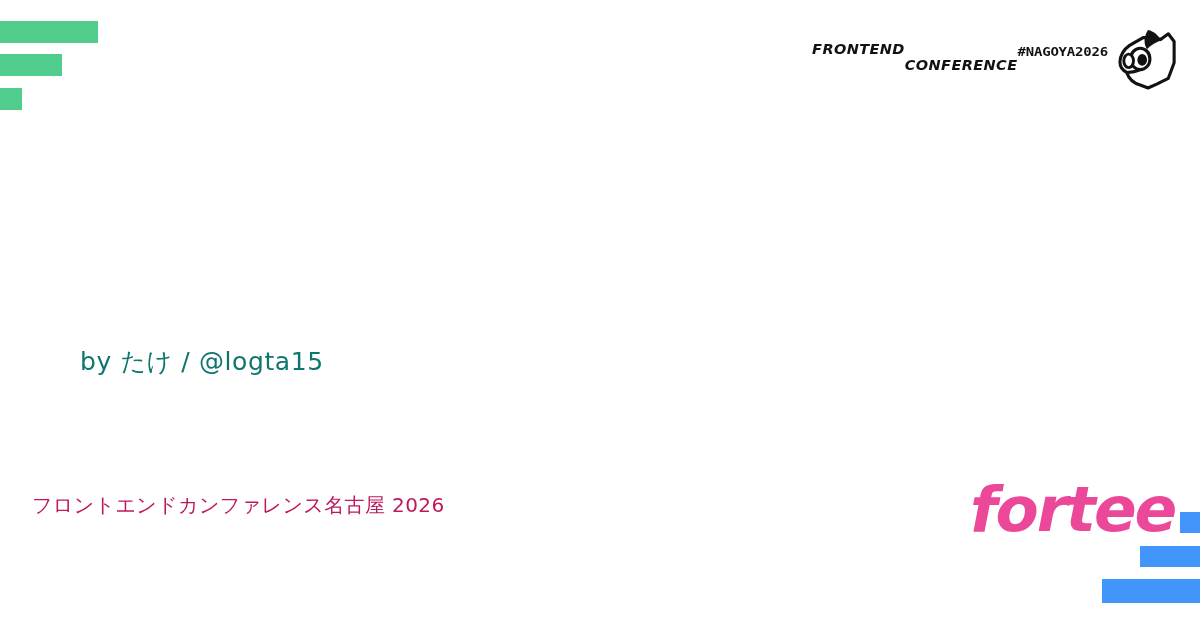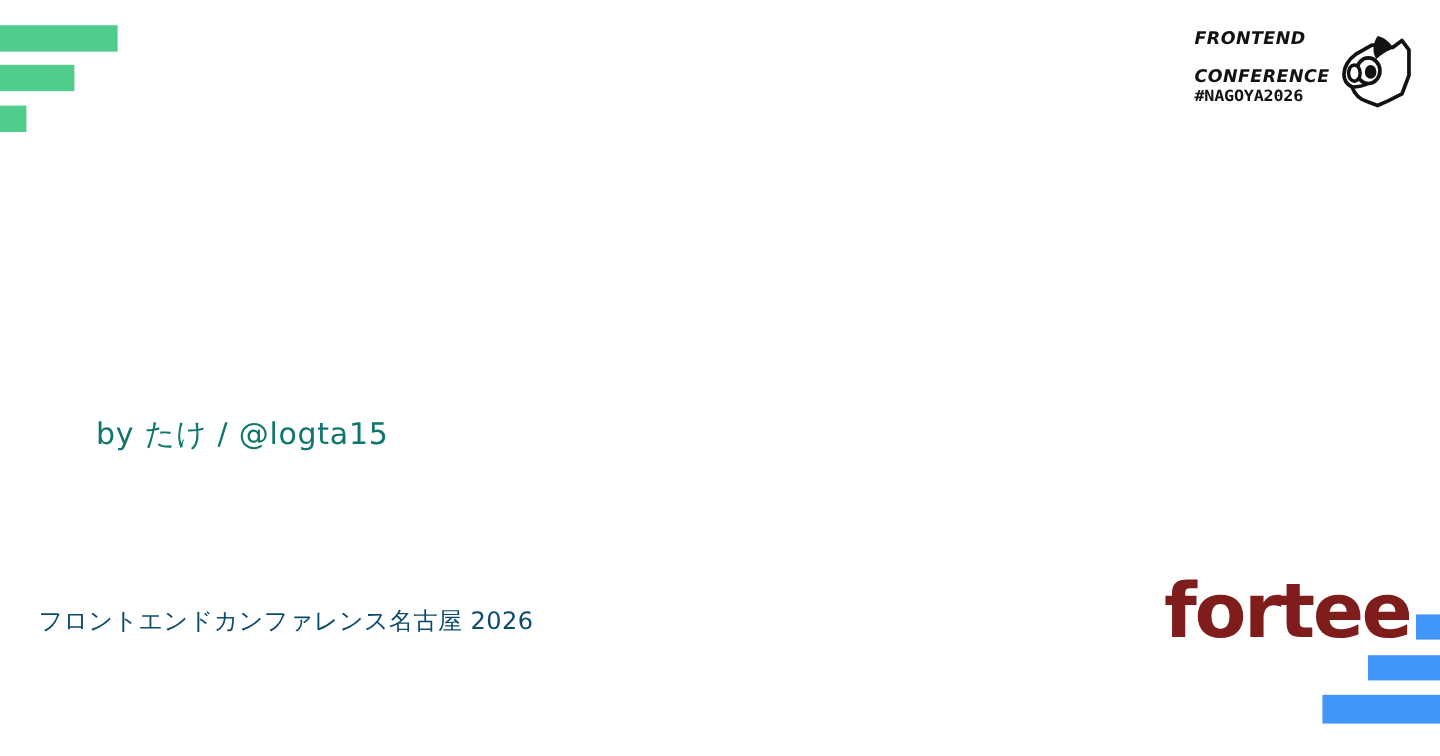--- a/index.html
+++ b/index.html
@@ -44,21 +44,21 @@
   .conf-logo {
     position: absolute;
     top: 24px;
     right: 22px;
     display: flex;
     align-items: center;
     gap: 10px;
   }
   .conf-logo-text {
     display: flex;
-    flex-direction: column;
+    flex-direction: row;
     align-items: flex-start;
     justify-content: center;
     line-height: 1.0;
   }
   .conf-line {
     font-family: "DejaVu Sans", "Liberation Sans", sans-serif;
     font-weight: 700;
     font-style: italic;
     font-size: 14.5px;
     letter-spacing: 0.4px;
@@ -107,47 +107,48 @@
     font-size: 25px;
     letter-spacing: 0.6px;
     color: #0f766e;
     white-space: pre;
   }
 
   
   .event-name {
     position: absolute;
     left: 32px;
-    top: 504px;
+    top: 492px;
     font-family: "DejaVu Sans", "Liberation Sans", sans-serif;
     font-weight: 400;
     font-size: 20px;
     letter-spacing: 0.4px;
-    color: #0c4a6e;
+    color: #be185d;
     white-space: pre;
   }
 
   
   .fortee {
     position: absolute;
     right: 0;
     bottom: 0;
     width: 230px;
     height: 160px;
   }
   .fortee-word {
     position: absolute;
     left: 0px;
     top: 8px;
     font-family: "DejaVu Sans", "Liberation Sans", sans-serif;
     font-weight: 700;
+    font-style: italic;
     font-size: 63px;
     line-height: 1;
     letter-spacing: -2px;
-    color: #7f1d1d;
+    color: #ec4899;
   }
   .bbar {
     position: absolute;
     right: 0;
     background: #4296fa;
   }
   .bbar-1 { top: 42px;  width: 20px; height: 21px; }
   .bbar-2 { top: 76px;  width: 60px; height: 21px; }
   .bbar-3 { top: 109px; width: 98px; height: 24px; }
 </style>

